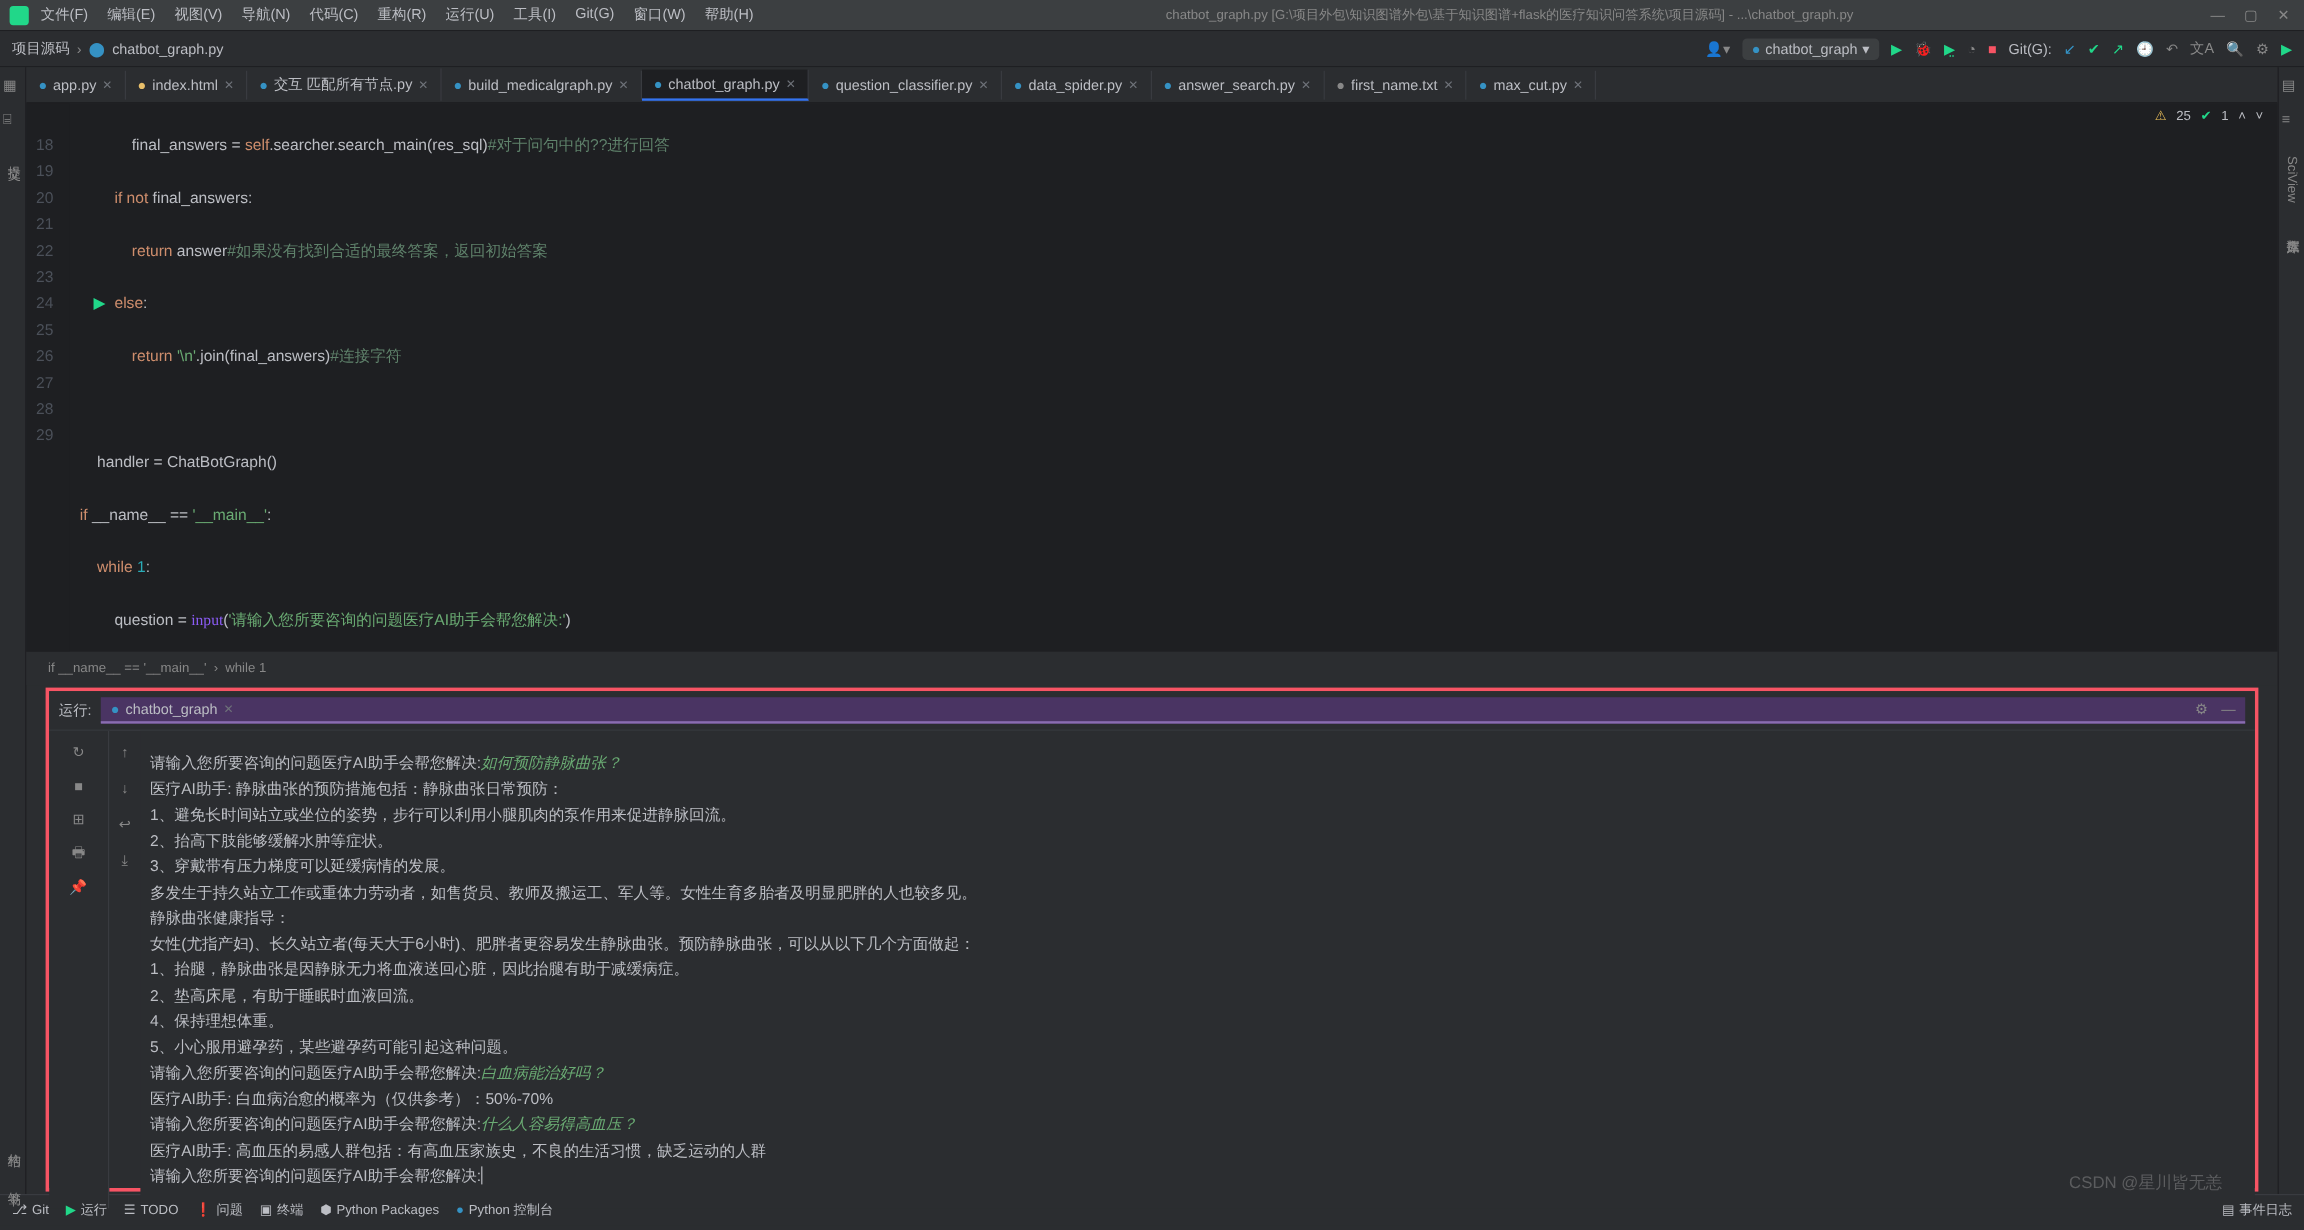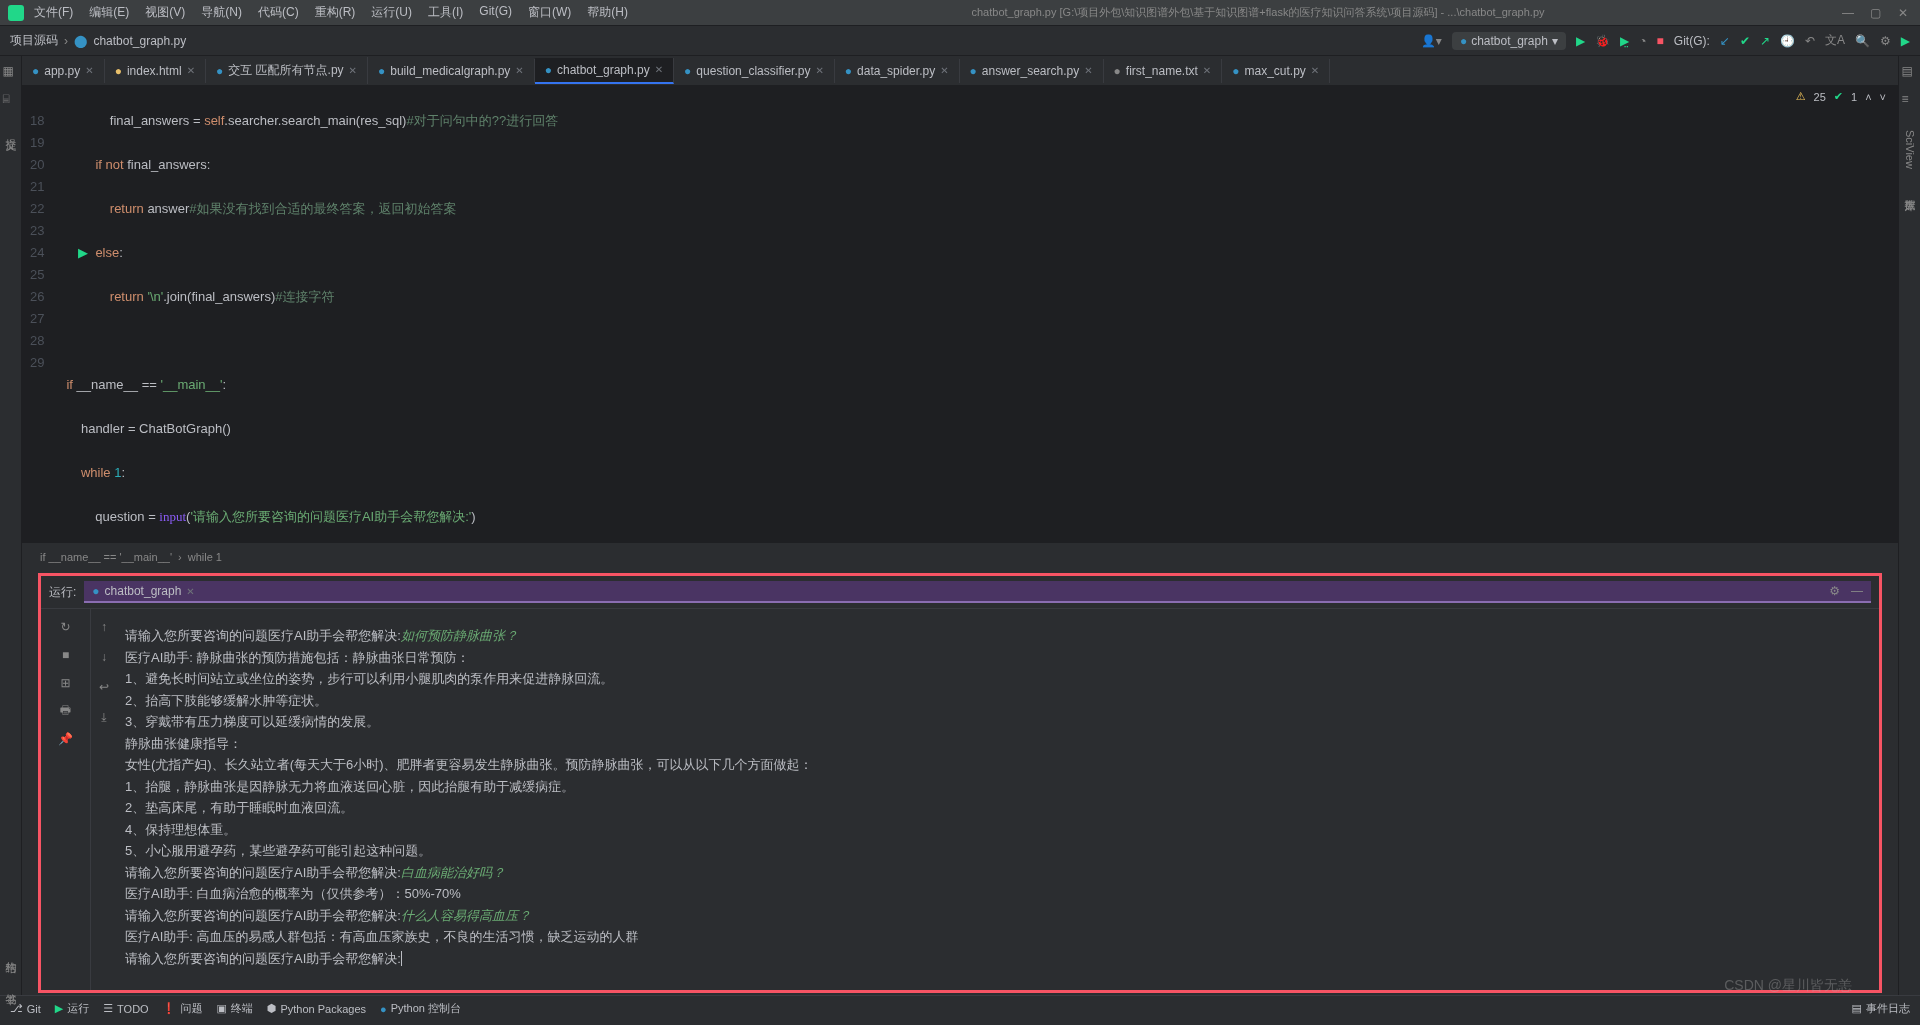--- a/index.html
+++ b/index.html
@@ -202,22 +202,22 @@
           <div>28</div>
           <div>29</div>
       </div>
       <div class="code">
 <div>            final_answers = <span class="kw">self</span>.searcher.search_main(res_sql)<span class="cmt link">#对于问句中的??进行回答</span></div>
 <div>        <span class="kw">if not</span> final_answers:</div>
 <div>            <span class="kw">return</span> answer<span class="cmt link">#如果没有找到合适的最终答案，返回初始答案</span></div>
 <div>        <span class="kw">else</span>:</div>
 <div>            <span class="kw">return</span> <span class="str">'\n'</span>.join(final_answers)<span class="cmt link">#连接字符</span></div>
 <div>&nbsp;</div>
+<div>    handler = ChatBotGraph()</div>
 <div><span class="kw">if</span> __name__ == <span class="str">'__main__'</span>:</div>
-<div>    handler = ChatBotGraph()</div>
 <div>    <span class="kw">while</span> <span class="num">1</span>:</div>
 <div>        question = <span class="builtin">input</span>(<span class="str">'请输入您所要咨询的问题医疗AI助手会帮您解决:'</span>)</div>
 
 
       </div>
       <div class="editor-status">
         <span class="warn-badge">⚠</span>
           <span>25</span>
         <span class="ok-badge">✔</span>
           <span>1</span>
@@ -256,20 +256,21 @@
           <span class="run-btn">↓</span>
           <span class="run-btn">↩</span>
           <span class="run-btn">⤓</span>
         </div>
         <div class="console" id="console-output">
             <div>请输入您所要咨询的问题医疗AI助手会帮您解决:<span class="input-green">如何预防静脉曲张？</span></div>
             <div>医疗AI助手: 静脉曲张的预防措施包括：静脉曲张日常预防：</div>
             <div>1、避免长时间站立或坐位的姿势，步行可以利用小腿肌肉的泵作用来促进静脉回流。</div>
             <div>2、抬高下肢能够缓解水肿等症状。</div>
             <div>3、穿戴带有压力梯度可以延缓病情的发展。</div>
+            <div>多发生于持久站立工作或重体力劳动者，如售货员、教师及搬运工、军人等。女性生育多胎者及明显肥胖的人也较多见。</div>
             <div>静脉曲张健康指导：</div>
             <div>女性(尤指产妇)、长久站立者(每天大于6小时)、肥胖者更容易发生静脉曲张。预防静脉曲张，可以从以下几个方面做起：</div>
             <div>1、抬腿，静脉曲张是因静脉无力将血液送回心脏，因此抬腿有助于减缓病症。</div>
             <div>2、垫高床尾，有助于睡眠时血液回流。</div>
             <div>4、保持理想体重。</div>
             <div>5、小心服用避孕药，某些避孕药可能引起这种问题。</div>
             <div>请输入您所要咨询的问题医疗AI助手会帮您解决:<span class="input-green">白血病能治好吗？</span></div>
             <div>医疗AI助手: 白血病治愈的概率为（仅供参考）：50%-70%</div>
             <div>请输入您所要咨询的问题医疗AI助手会帮您解决:<span class="input-green">什么人容易得高血压？</span></div>
             <div>医疗AI助手: 高血压的易感人群包括：有高血压家族史，不良的生活习惯，缺乏运动的人群</div>

